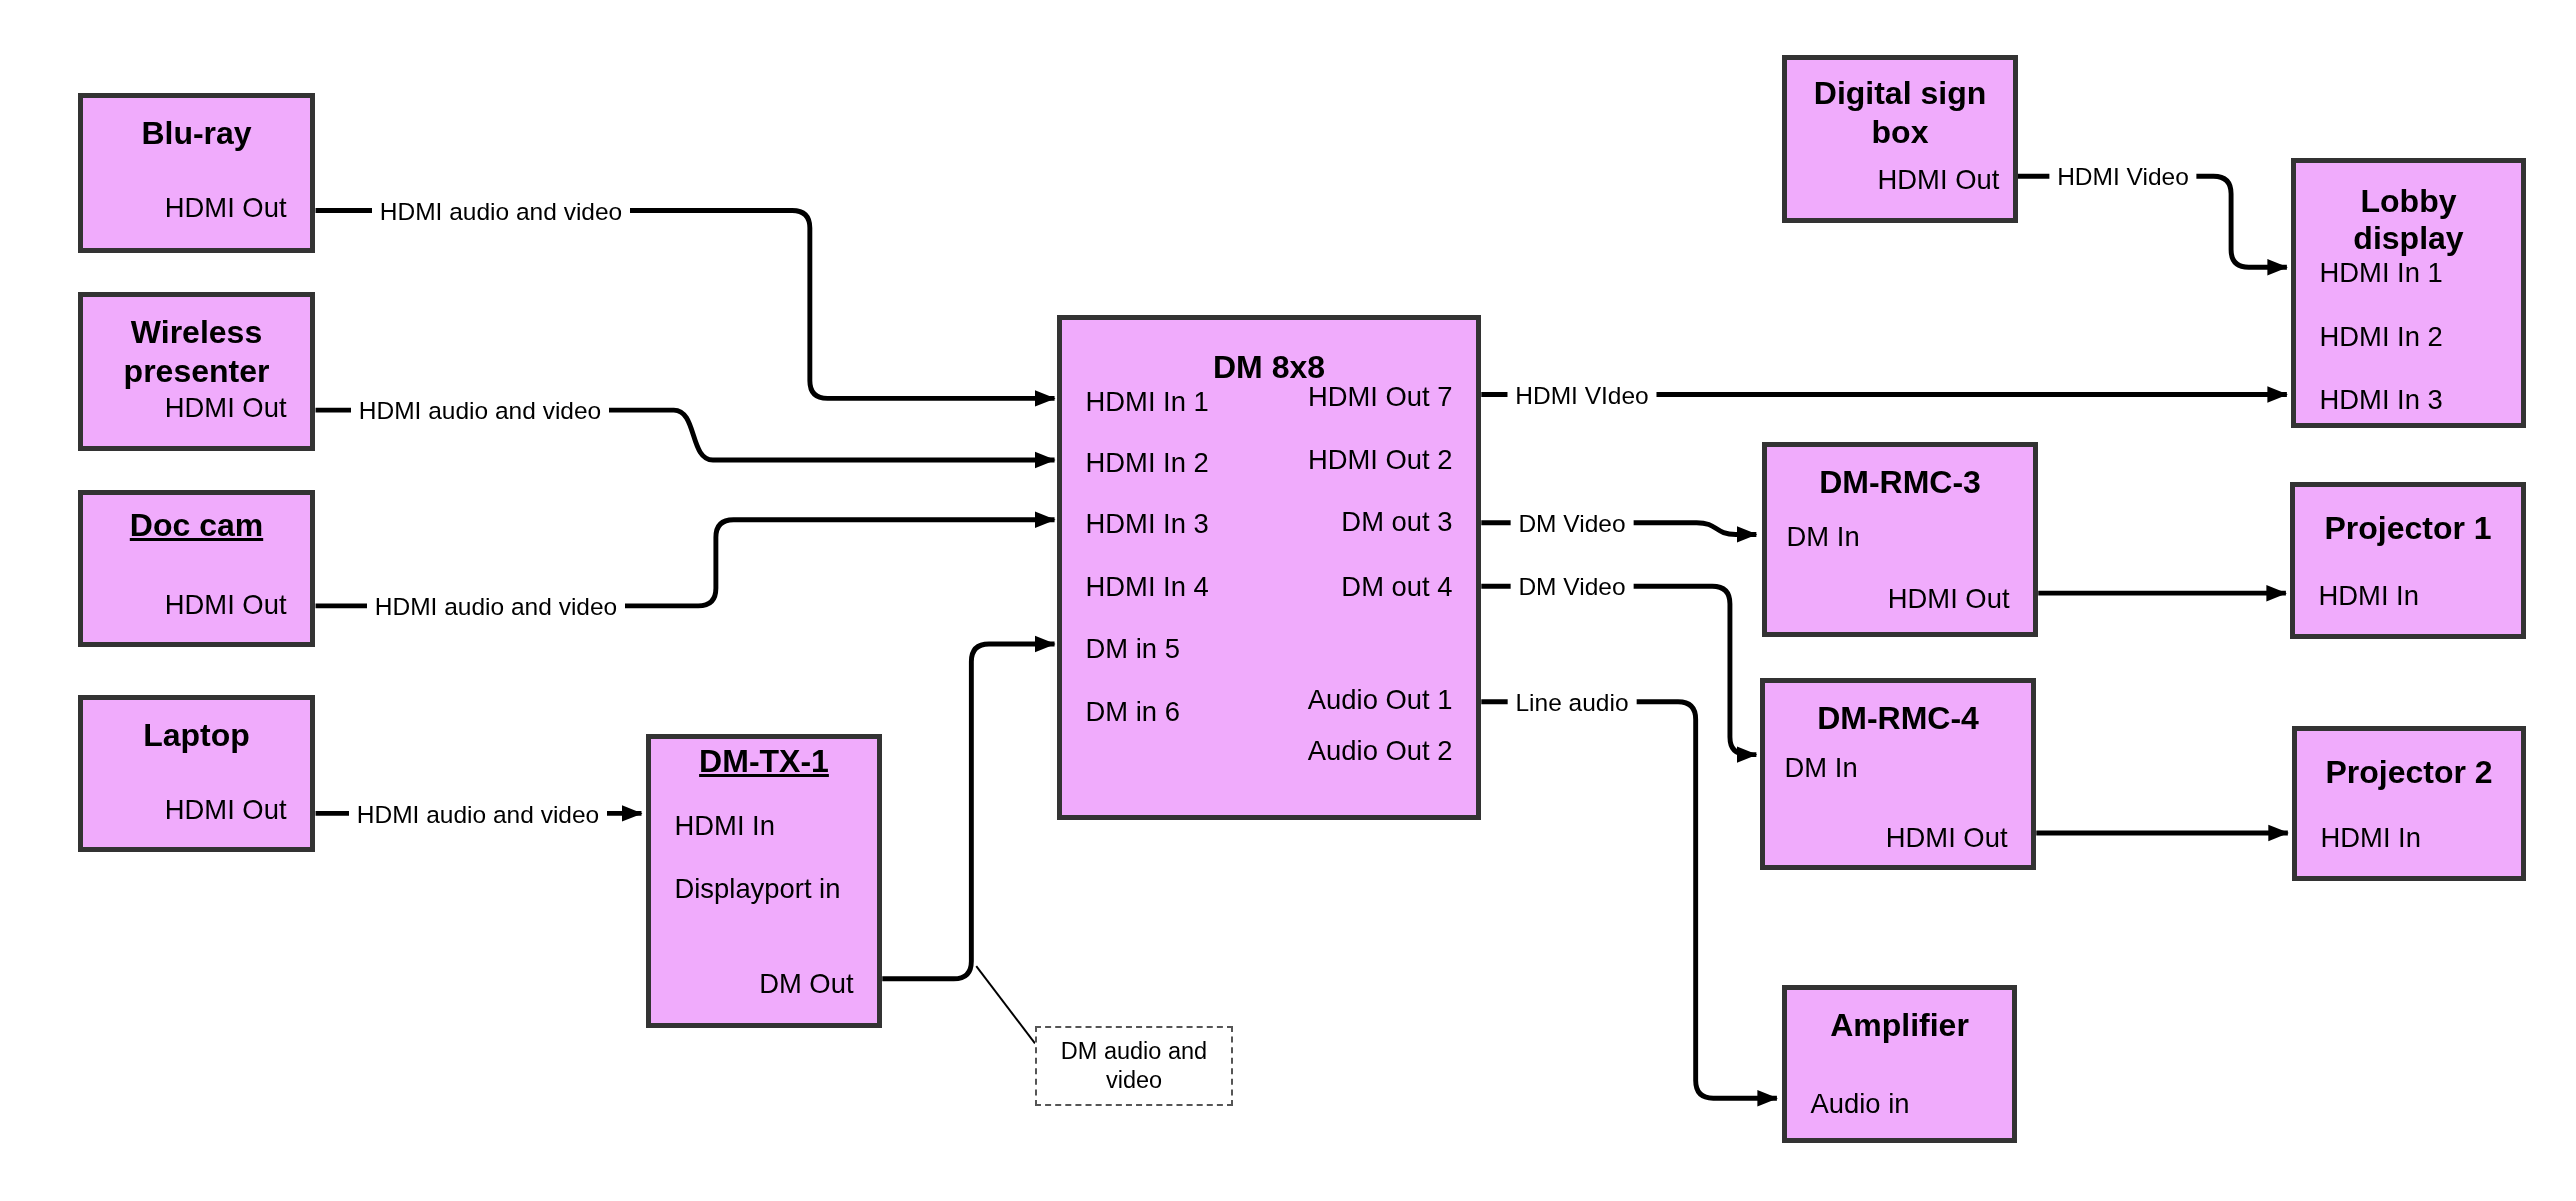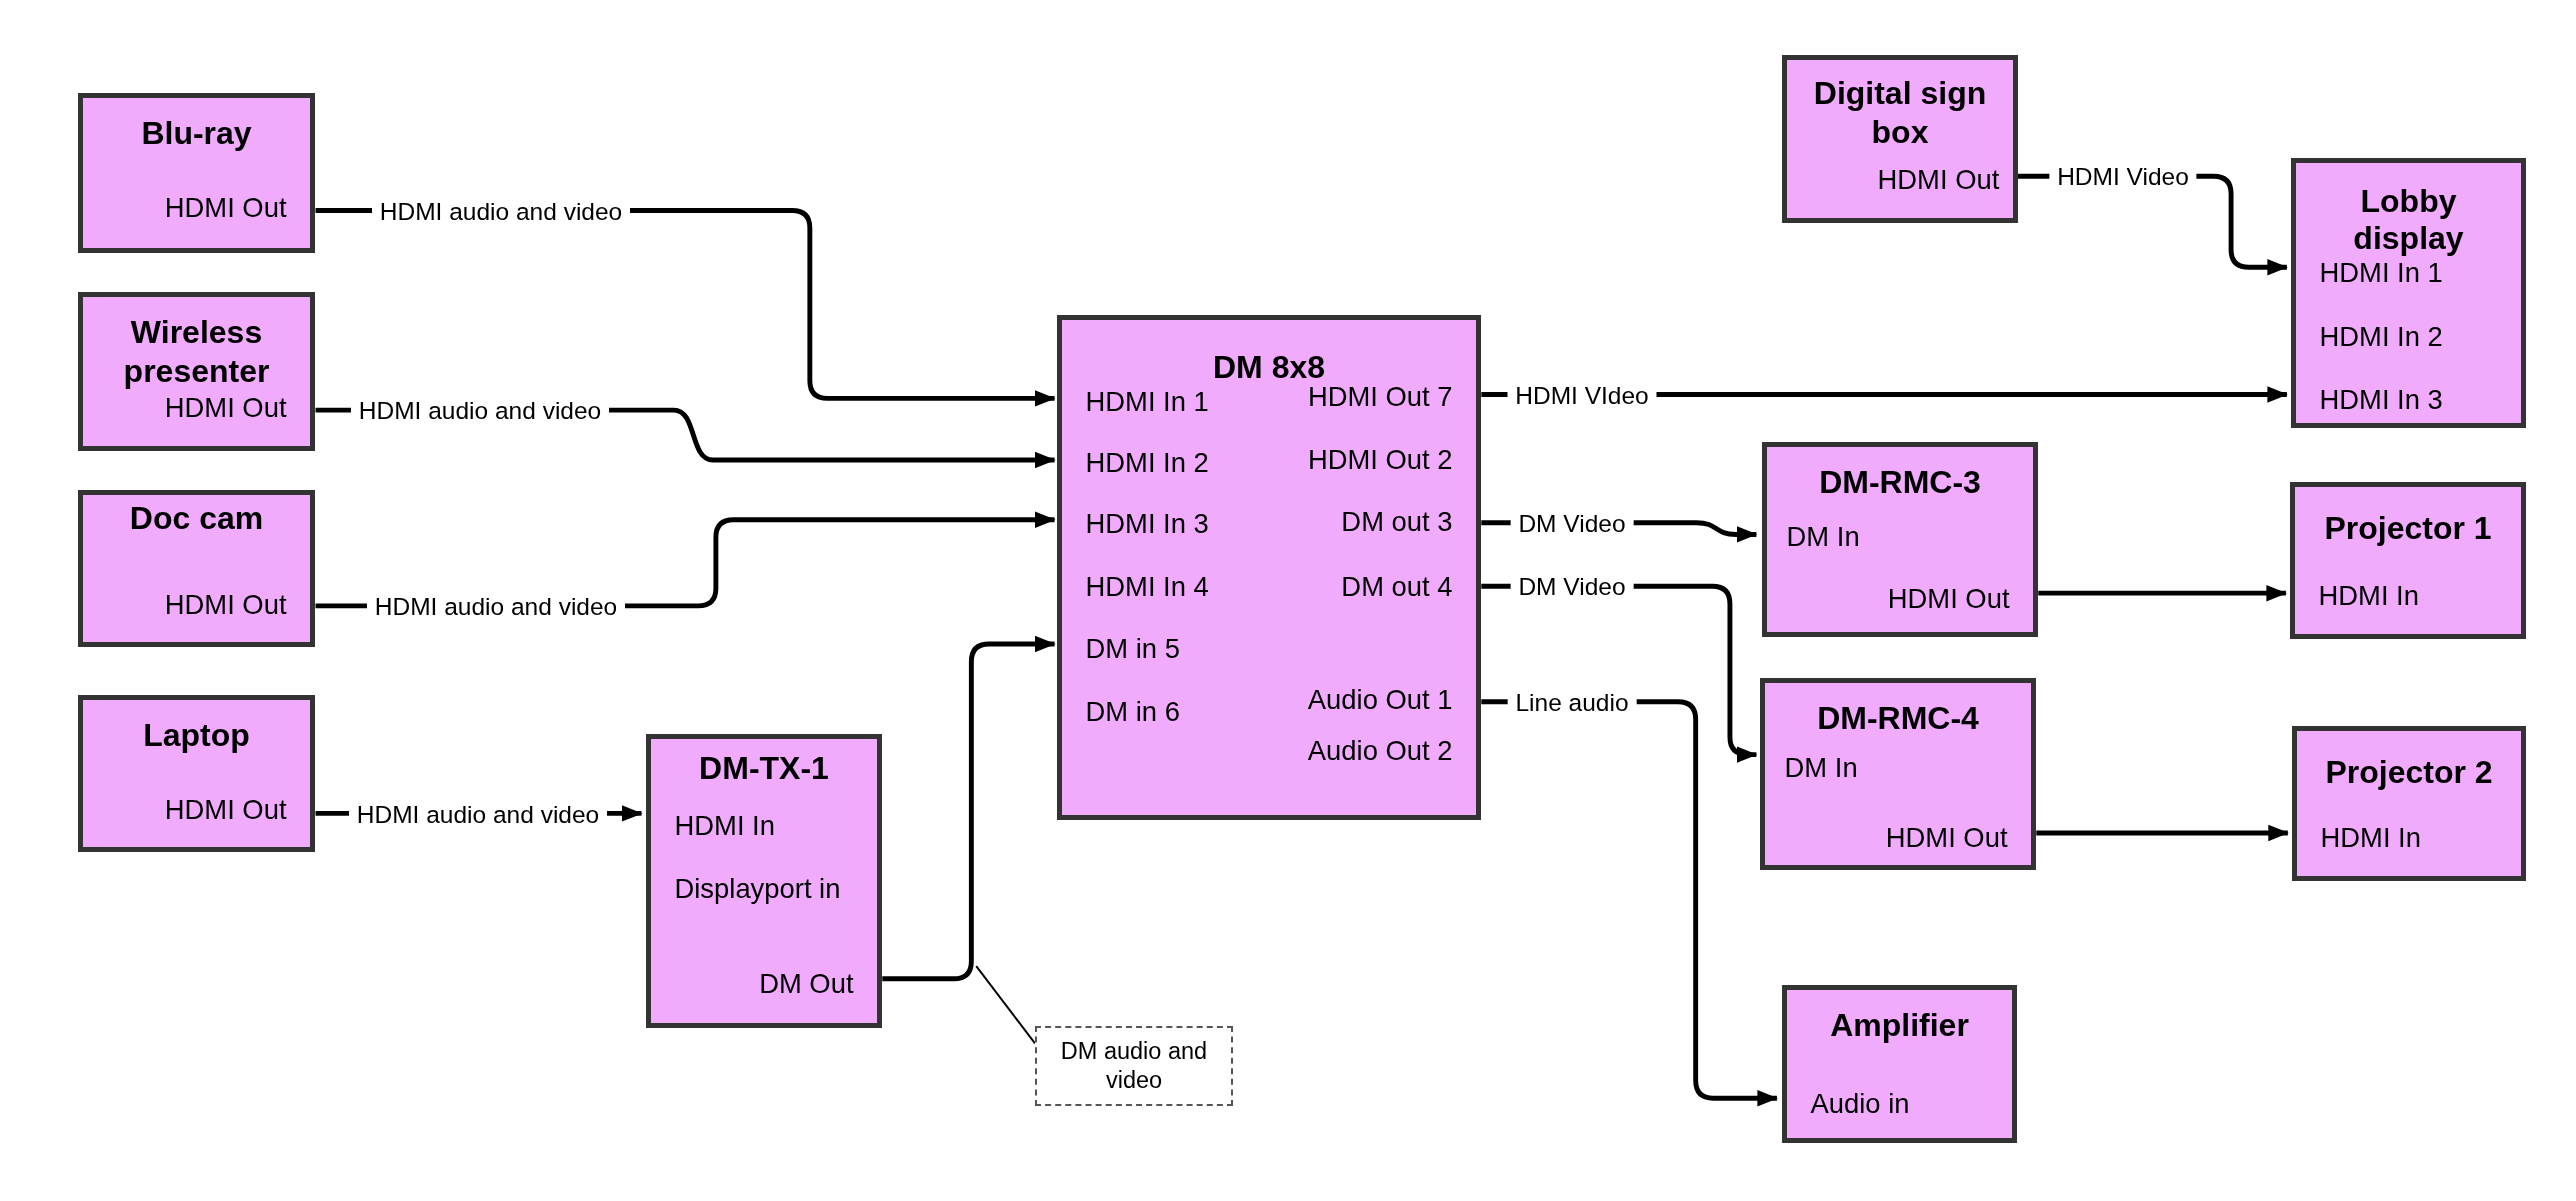--- a/index.html
+++ b/index.html
@@ -58,31 +58,31 @@
     <div class="title" style="top:15.7px;">Blu-ray</div>
     <span class="port pr" style="top:93px;">HDMI Out</span>
   </div>
 
   <div class="node" style="left:78px;top:292px;width:237px;height:159px;">
     <div class="title" style="top:15.7px;left:27.4px;right:27.4px;">Wireless presenter</div>
     <span class="port pr" style="top:94px;">HDMI Out</span>
   </div>
 
   <div class="node" style="left:78px;top:490px;width:237px;height:157px;">
-    <div class="title" style="top:4px;">Doc cam</div>
+    <div class="title" style="top:11px;text-decoration:underline;">Doc cam</div>
     <span class="port pr" style="top:93px;">HDMI Out</span>
   </div>
 
   <div class="node" style="left:78px;top:695px;width:237px;height:157px;">
     <div class="title" style="top:15.7px;">Laptop</div>
     <span class="port pr" style="top:93px;">HDMI Out</span>
   </div>
 
   <div class="node" style="left:646px;top:734px;width:236px;height:294px;">
-    <div class="title" style="top:10px;">DM-TX-1</div>
+    <div class="title" style="top:3px;text-decoration:underline;">DM-TX-1</div>
     <span class="port pl" style="top:70px;">HDMI In</span>
     <span class="port pl" style="top:133px;">Displayport in</span>
     <span class="port pr" style="top:228px;">DM Out</span>
   </div>
 
   <div class="node" style="left:1057px;top:315px;width:424px;height:505px;">
     <div class="title" style="top:28px;">DM 8x8</div>
     <span class="port pl" style="top:65px;">HDMI In 1</span>
     <span class="port pl" style="top:126px;">HDMI In 2</span>
     <span class="port pl" style="top:187px;">HDMI In 3</span>

